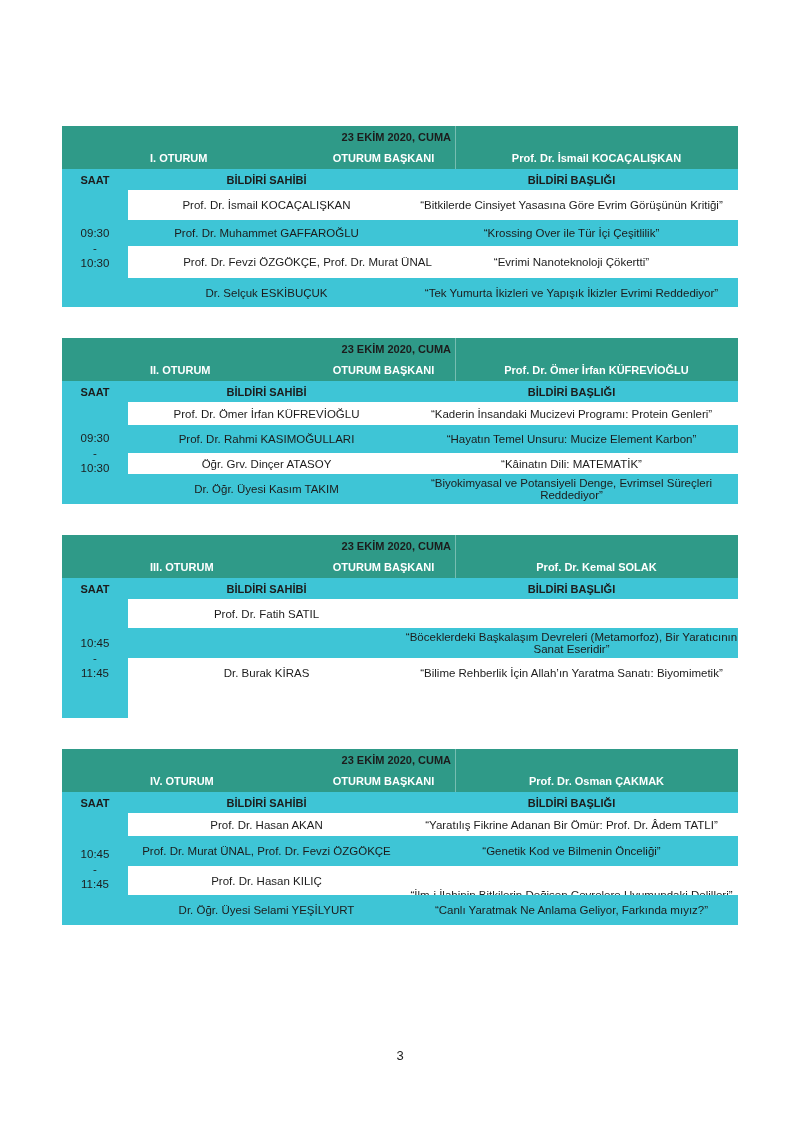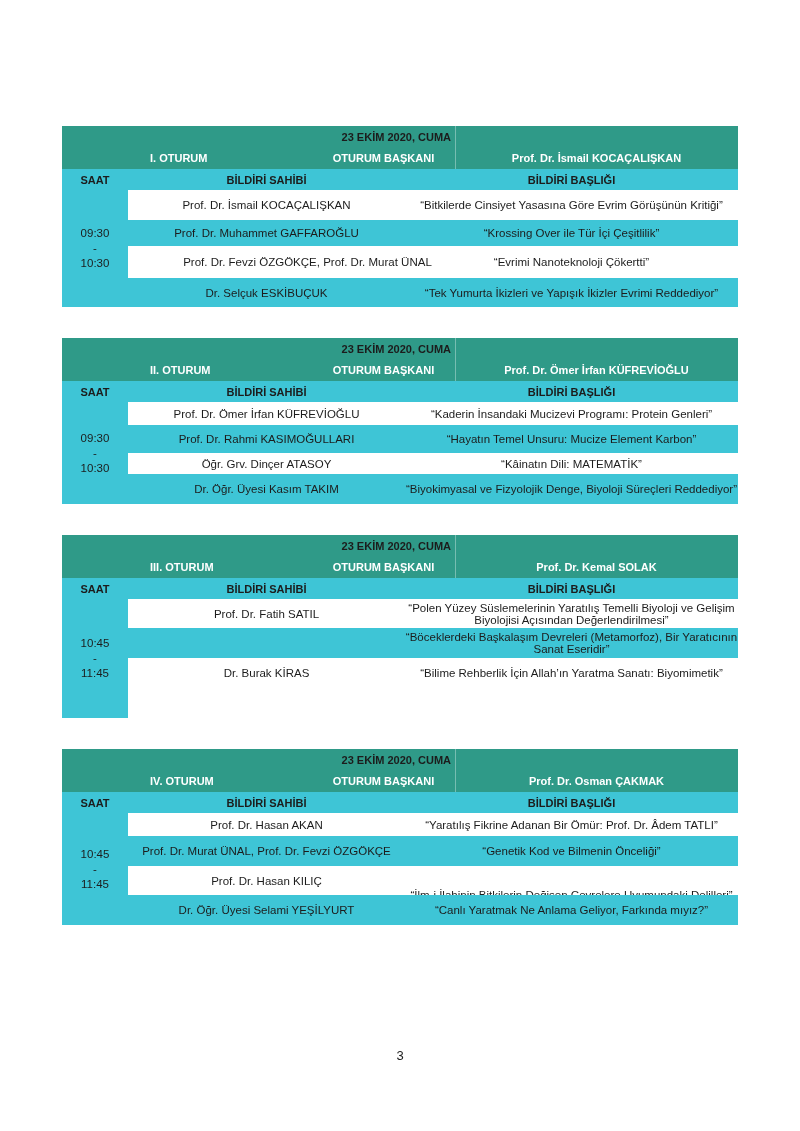--- a/index.html
+++ b/index.html
@@ -92,21 +92,21 @@
   <div class="row white" style="top:115px; left:66px; width:610px; height:21px;">
     <div class="cell" style="left:0; width:277px;">Öğr. Grv. Dinçer ATASOY</div>
     <div class="cell" style="left:277px; width:333px;">“Kâinatın Dili: MATEMATİK”</div>
   </div>
   <div class="row cyan" style="top:87px; left:66px; width:610px; height:28px;">
     <div class="cell" style="left:0; width:277px;">Prof. Dr. Rahmi KASIMOĞULLARI</div>
     <div class="cell" style="left:277px; width:333px;">“Hayatın Temel Unsuru: Mucize Element Karbon”</div>
   </div>
   <div class="row cyan" style="top:136px; left:66px; width:610px; height:30px;">
     <div class="cell" style="left:0; width:277px;">Dr. Öğr. Üyesi Kasım TAKIM</div>
-    <div class="cell" style="left:277px; width:333px;">“Biyokimyasal ve Fizyolojik Denge, Biyoloji Süreçleri Reddediyor”</div>
+    <div class="cell" style="left:277px; width:333px;">“Biyokimyasal ve Potansiyeli Denge, Evrimsel Süreçleri Reddediyor”</div>
   </div>
 </div>
 
 <div class="session" style="top:535px; height:183px;">
   <div class="row teal" style="top:0; height:21px;">
     <div class="cell bold" style="left:0; width:393px; justify-content:flex-end; padding-right:4px;">23 EKİM 2020, CUMA</div>
     <div class="div-line" style="left:393px;"></div>
   </div>
   <div class="row teal" style="top:21px; height:22px;">
     <div class="cell bold" style="left:66px; width:130px; justify-content:flex-start; padding-left:22px; color:#fff;">III. OTURUM</div>
@@ -120,21 +120,20 @@
     <div class="cell bold" style="left:343px; width:333px;">BİLDİRİ BAŞLIĞI</div>
   </div>
   <div class="row cyan" style="top:64px; height:119px; width:66px;"></div>
   <div class="time" style="top:64px; height:119px;">
     <span>10:45</span>
     <span>-</span>
     <span>11:45</span>
   </div>
   <div class="row white" style="top:64px; left:66px; width:610px; height:29px;">
     <div class="cell" style="left:0; width:277px;">Prof. Dr. Fatih SATIL</div>
-    <div class="cell" style="left:277px; width:333px;">“Polen Yüzey Süslemelerinin Yaratılış Temelli Biyoloji ve Gelişim Biyolojisi Açısından Değerlendirilmesi”</div>
   </div>
   <div class="row cyan" style="top:93px; left:66px; width:610px; height:30px;">
     <div class="cell" style="left:277px; width:333px;">“Böceklerdeki Başkalaşım Devreleri (Metamorfoz), Bir Yaratıcının Sanat Eseridir”</div>
   </div>
   <div class="row white" style="top:123px; left:66px; width:610px; height:30px;">
     <div class="cell" style="left:0; width:277px;">Dr. Burak KİRAS</div>
     <div class="cell" style="left:277px; width:333px;">“Bilime Rehberlik İçin Allah’ın Yaratma Sanatı: Biyomimetik”</div>
   </div>
 </div>
 

